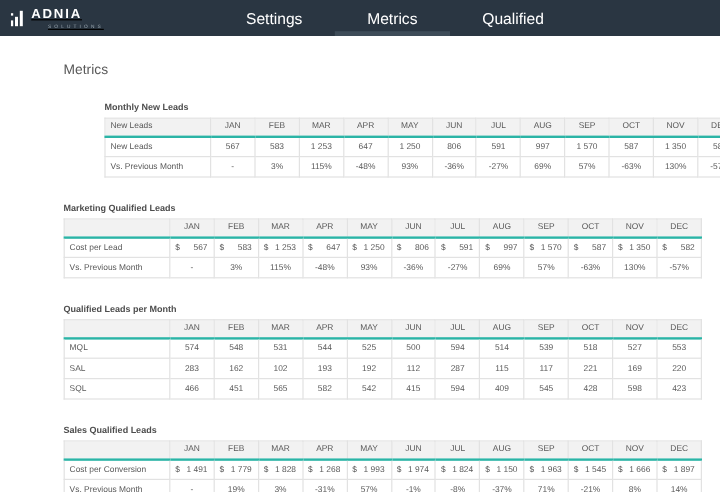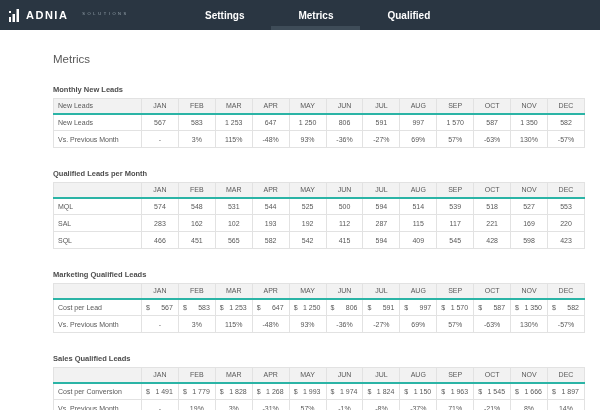--- a/index.html
+++ b/index.html
@@ -13,35 +13,35 @@
   }
   *{box-sizing:border-box;margin:0;padding:0;}
   html,body{width:600px;height:410px;}
   body{font-family:"Liberation Sans",sans-serif;background:#fff;overflow:hidden;}
   .app{width:600px;height:410px;background:#fff;}
 
   
   .topbar{height:30px;background:var(--header-bg);display:flex;align-items:stretch;}
   .logo{display:flex;align-items:center;padding-left:9px;width:150px;}
   .logo-icon{margin-right:4px;display:flex;align-items:flex-end;}
-  .logo-text{display:flex;flex-direction:row;line-height:1;}
+  .logo-text{display:flex;flex-direction:column;line-height:1;text-decoration:underline;}
   .brand{color:#fff;font-weight:bold;font-size:11px;letter-spacing:1.5px;}
   .brand-sub{color:#9AA7B0;font-size:4px;letter-spacing:2.6px;margin-top:2px;padding-left:14px;}
   .nav{display:flex;align-items:stretch;margin-left:28px;}
   .tab{position:relative;display:flex;align-items:center;padding:0 27px;color:#fff;
-       font-size:10px;font-weight:bold;cursor:pointer;}
+       font-size:13px;font-weight:normal;cursor:pointer;}
   .tab.active::after{content:"";position:absolute;left:0;right:0;bottom:0;height:4px;
        background:var(--active-tab-bar);}
 
   
   .content{padding:0 15px 0 53px;}
   .page-title{font-size:11.5px;color:var(--text);padding-top:23px;}
 
   .tbl-section{margin-top:21px;}
-  .tbl-section:first-of-type{margin-top:20px;}
+  .tbl-section:first-of-type{margin-top:20px;margin-left:34px;}
   .tbl-heading{font-size:7.5px;font-weight:bold;color:var(--heading-text);margin-bottom:4px;}
 
   table{width:532px;border-collapse:collapse;table-layout:fixed;font-size:7px;color:var(--text);}
   th,td{border:1px solid var(--border);overflow:hidden;white-space:nowrap;}
   col.label-col{width:88px;}
   thead th{background:var(--header-row-bg);font-weight:normal;height:15px;text-align:center;
        border-bottom:2px solid var(--accent-teal);}
   thead th.col-label{text-align:left;padding-left:4px;}
   tbody td{height:17px;text-align:center;}
   tbody td.col-label{text-align:left;padding-left:4px;}
@@ -141,21 +141,21 @@
                 <td>69%</td>
                 <td>57%</td>
                 <td>-63%</td>
                 <td>130%</td>
                 <td>-57%</td>
               </tr>
             </tbody>
           </table>
         </section>
         <section class="tbl-section">
-          <div class="tbl-heading">Qualified Leads per Month</div>
+          <div class="tbl-heading">Marketing Qualified Leads</div>
           <table>
             <colgroup>
               <col class="label-col">
               <col>
               <col>
               <col>
               <col>
               <col>
               <col>
               <col>
@@ -177,20 +177,149 @@
                 <th>JUL</th>
                 <th>AUG</th>
                 <th>SEP</th>
                 <th>OCT</th>
                 <th>NOV</th>
                 <th>DEC</th>
               </tr>
             </thead>
             <tbody>
               <tr>
+                <td class="col-label">Cost per Lead</td>
+                <td class="currency">
+                  <span class="cur-wrap">
+                    <span>$</span>
+                    <span>567</span>
+                  </span>
+                </td>
+                <td class="currency">
+                  <span class="cur-wrap">
+                    <span>$</span>
+                    <span>583</span>
+                  </span>
+                </td>
+                <td class="currency">
+                  <span class="cur-wrap">
+                    <span>$</span>
+                    <span>1 253</span>
+                  </span>
+                </td>
+                <td class="currency">
+                  <span class="cur-wrap">
+                    <span>$</span>
+                    <span>647</span>
+                  </span>
+                </td>
+                <td class="currency">
+                  <span class="cur-wrap">
+                    <span>$</span>
+                    <span>1 250</span>
+                  </span>
+                </td>
+                <td class="currency">
+                  <span class="cur-wrap">
+                    <span>$</span>
+                    <span>806</span>
+                  </span>
+                </td>
+                <td class="currency">
+                  <span class="cur-wrap">
+                    <span>$</span>
+                    <span>591</span>
+                  </span>
+                </td>
+                <td class="currency">
+                  <span class="cur-wrap">
+                    <span>$</span>
+                    <span>997</span>
+                  </span>
+                </td>
+                <td class="currency">
+                  <span class="cur-wrap">
+                    <span>$</span>
+                    <span>1 570</span>
+                  </span>
+                </td>
+                <td class="currency">
+                  <span class="cur-wrap">
+                    <span>$</span>
+                    <span>587</span>
+                  </span>
+                </td>
+                <td class="currency">
+                  <span class="cur-wrap">
+                    <span>$</span>
+                    <span>1 350</span>
+                  </span>
+                </td>
+                <td class="currency">
+                  <span class="cur-wrap">
+                    <span>$</span>
+                    <span>582</span>
+                  </span>
+                </td>
+              </tr>
+              <tr>
+                <td class="col-label">Vs. Previous Month</td>
+                <td>-</td>
+                <td>3%</td>
+                <td>115%</td>
+                <td>-48%</td>
+                <td>93%</td>
+                <td>-36%</td>
+                <td>-27%</td>
+                <td>69%</td>
+                <td>57%</td>
+                <td>-63%</td>
+                <td>130%</td>
+                <td>-57%</td>
+              </tr>
+            </tbody>
+          </table>
+        </section>
+        <section class="tbl-section">
+          <div class="tbl-heading">Qualified Leads per Month</div>
+          <table>
+            <colgroup>
+              <col class="label-col">
+              <col>
+              <col>
+              <col>
+              <col>
+              <col>
+              <col>
+              <col>
+              <col>
+              <col>
+              <col>
+              <col>
+              <col>
+            </colgroup>
+            <thead>
+              <tr>
+                <th class="col-label"></th>
+                <th>JAN</th>
+                <th>FEB</th>
+                <th>MAR</th>
+                <th>APR</th>
+                <th>MAY</th>
+                <th>JUN</th>
+                <th>JUL</th>
+                <th>AUG</th>
+                <th>SEP</th>
+                <th>OCT</th>
+                <th>NOV</th>
+                <th>DEC</th>
+              </tr>
+            </thead>
+            <tbody>
+              <tr>
                 <td class="col-label">MQL</td>
                 <td>574</td>
                 <td>548</td>
                 <td>531</td>
                 <td>544</td>
                 <td>525</td>
                 <td>500</td>
                 <td>594</td>
                 <td>514</td>
                 <td>539</td>
@@ -225,21 +354,21 @@
                 <td>409</td>
                 <td>545</td>
                 <td>428</td>
                 <td>598</td>
                 <td>423</td>
               </tr>
             </tbody>
           </table>
         </section>
         <section class="tbl-section">
-          <div class="tbl-heading">Marketing Qualified Leads</div>
+          <div class="tbl-heading">Sales Qualified Leads</div>
           <table>
             <colgroup>
               <col class="label-col">
               <col>
               <col>
               <col>
               <col>
               <col>
               <col>
               <col>
@@ -261,149 +390,20 @@
                 <th>JUL</th>
                 <th>AUG</th>
                 <th>SEP</th>
                 <th>OCT</th>
                 <th>NOV</th>
                 <th>DEC</th>
               </tr>
             </thead>
             <tbody>
               <tr>
-                <td class="col-label">Cost per Lead</td>
-                <td class="currency">
-                  <span class="cur-wrap">
-                    <span>$</span>
-                    <span>567</span>
-                  </span>
-                </td>
-                <td class="currency">
-                  <span class="cur-wrap">
-                    <span>$</span>
-                    <span>583</span>
-                  </span>
-                </td>
-                <td class="currency">
-                  <span class="cur-wrap">
-                    <span>$</span>
-                    <span>1 253</span>
-                  </span>
-                </td>
-                <td class="currency">
-                  <span class="cur-wrap">
-                    <span>$</span>
-                    <span>647</span>
-                  </span>
-                </td>
-                <td class="currency">
-                  <span class="cur-wrap">
-                    <span>$</span>
-                    <span>1 250</span>
-                  </span>
-                </td>
-                <td class="currency">
-                  <span class="cur-wrap">
-                    <span>$</span>
-                    <span>806</span>
-                  </span>
-                </td>
-                <td class="currency">
-                  <span class="cur-wrap">
-                    <span>$</span>
-                    <span>591</span>
-                  </span>
-                </td>
-                <td class="currency">
-                  <span class="cur-wrap">
-                    <span>$</span>
-                    <span>997</span>
-                  </span>
-                </td>
-                <td class="currency">
-                  <span class="cur-wrap">
-                    <span>$</span>
-                    <span>1 570</span>
-                  </span>
-                </td>
-                <td class="currency">
-                  <span class="cur-wrap">
-                    <span>$</span>
-                    <span>587</span>
-                  </span>
-                </td>
-                <td class="currency">
-                  <span class="cur-wrap">
-                    <span>$</span>
-                    <span>1 350</span>
-                  </span>
-                </td>
-                <td class="currency">
-                  <span class="cur-wrap">
-                    <span>$</span>
-                    <span>582</span>
-                  </span>
-                </td>
-              </tr>
-              <tr>
-                <td class="col-label">Vs. Previous Month</td>
-                <td>-</td>
-                <td>3%</td>
-                <td>115%</td>
-                <td>-48%</td>
-                <td>93%</td>
-                <td>-36%</td>
-                <td>-27%</td>
-                <td>69%</td>
-                <td>57%</td>
-                <td>-63%</td>
-                <td>130%</td>
-                <td>-57%</td>
-              </tr>
-            </tbody>
-          </table>
-        </section>
-        <section class="tbl-section">
-          <div class="tbl-heading">Sales Qualified Leads</div>
-          <table>
-            <colgroup>
-              <col class="label-col">
-              <col>
-              <col>
-              <col>
-              <col>
-              <col>
-              <col>
-              <col>
-              <col>
-              <col>
-              <col>
-              <col>
-              <col>
-            </colgroup>
-            <thead>
-              <tr>
-                <th class="col-label"></th>
-                <th>JAN</th>
-                <th>FEB</th>
-                <th>MAR</th>
-                <th>APR</th>
-                <th>MAY</th>
-                <th>JUN</th>
-                <th>JUL</th>
-                <th>AUG</th>
-                <th>SEP</th>
-                <th>OCT</th>
-                <th>NOV</th>
-                <th>DEC</th>
-              </tr>
-            </thead>
-            <tbody>
-              <tr>
                 <td class="col-label">Cost per Conversion</td>
                 <td class="currency">
                   <span class="cur-wrap">
                     <span>$</span>
                     <span>1 491</span>
                   </span>
                 </td>
                 <td class="currency">
                   <span class="cur-wrap">
                     <span>$</span>

